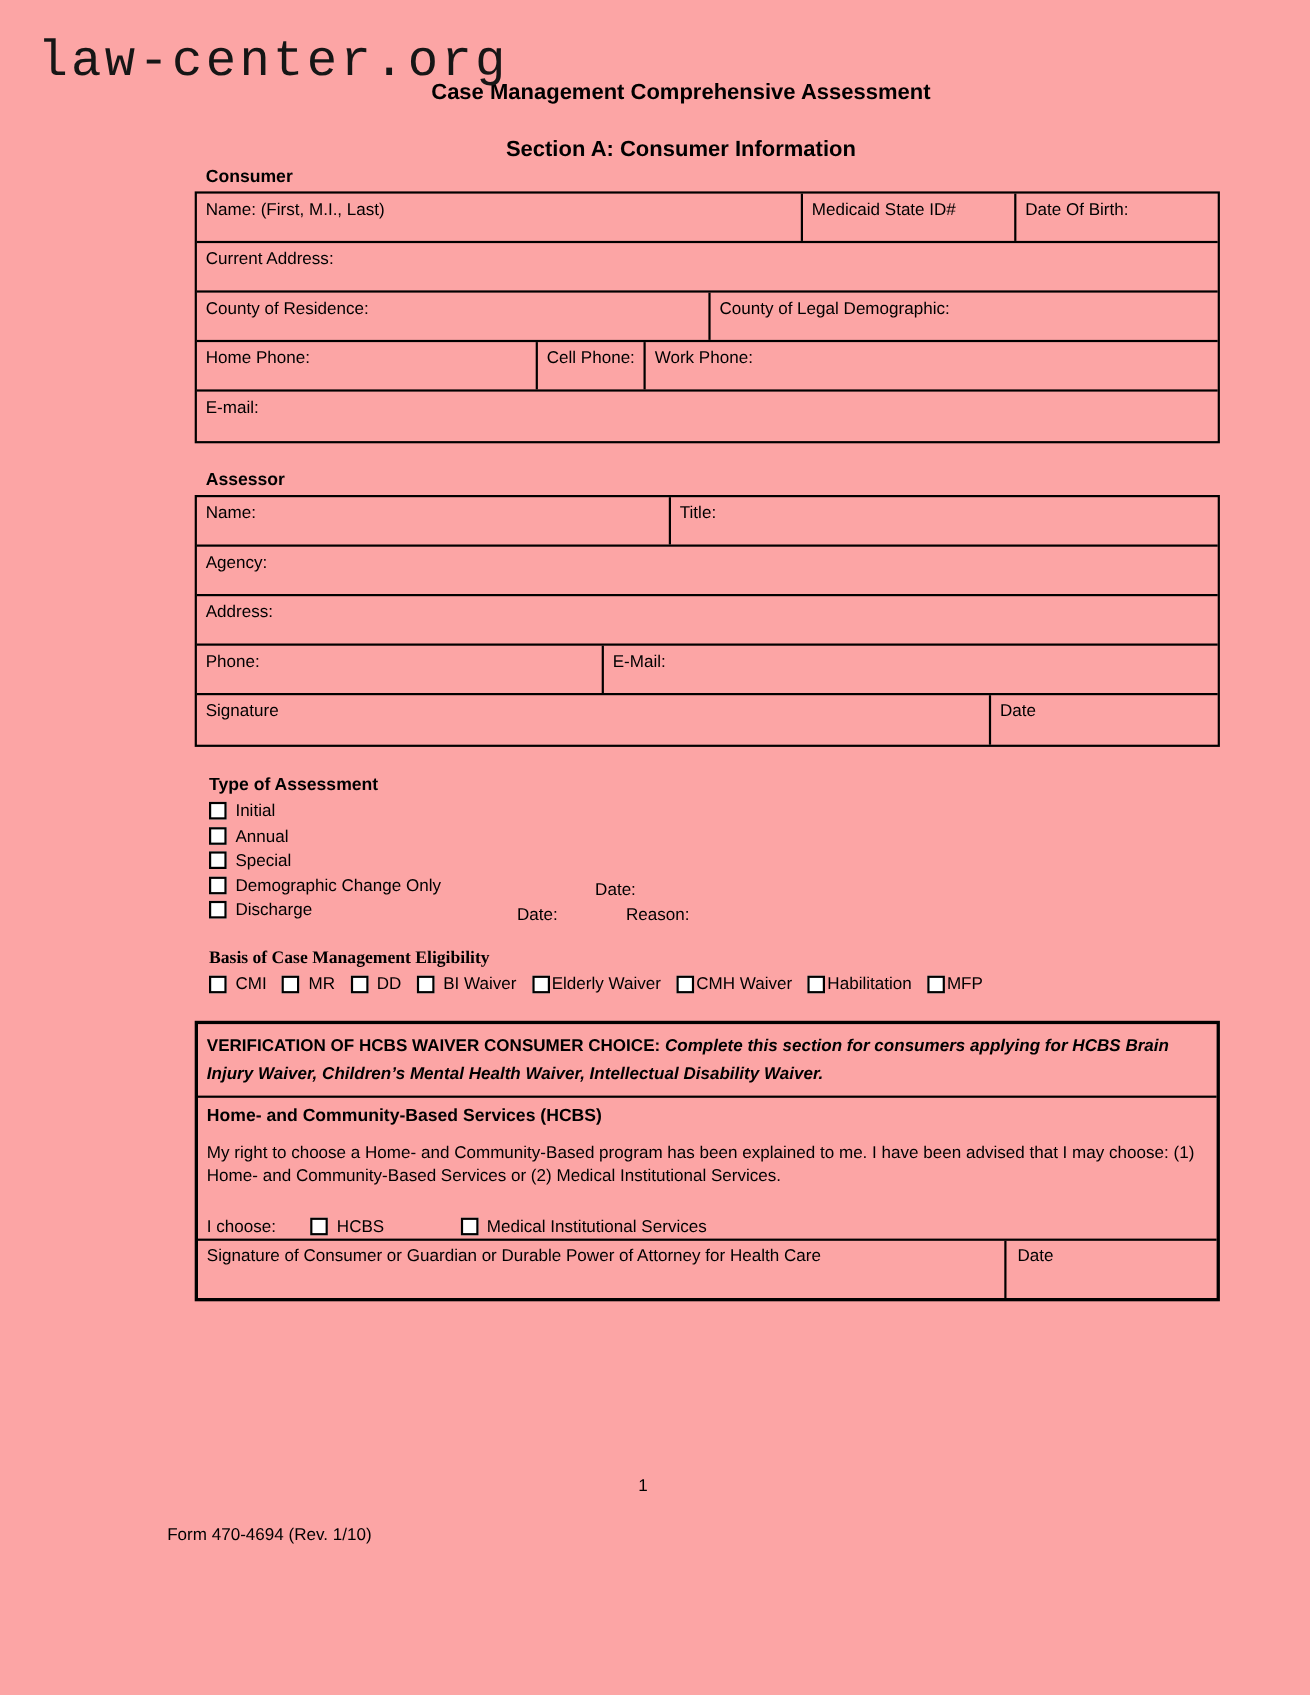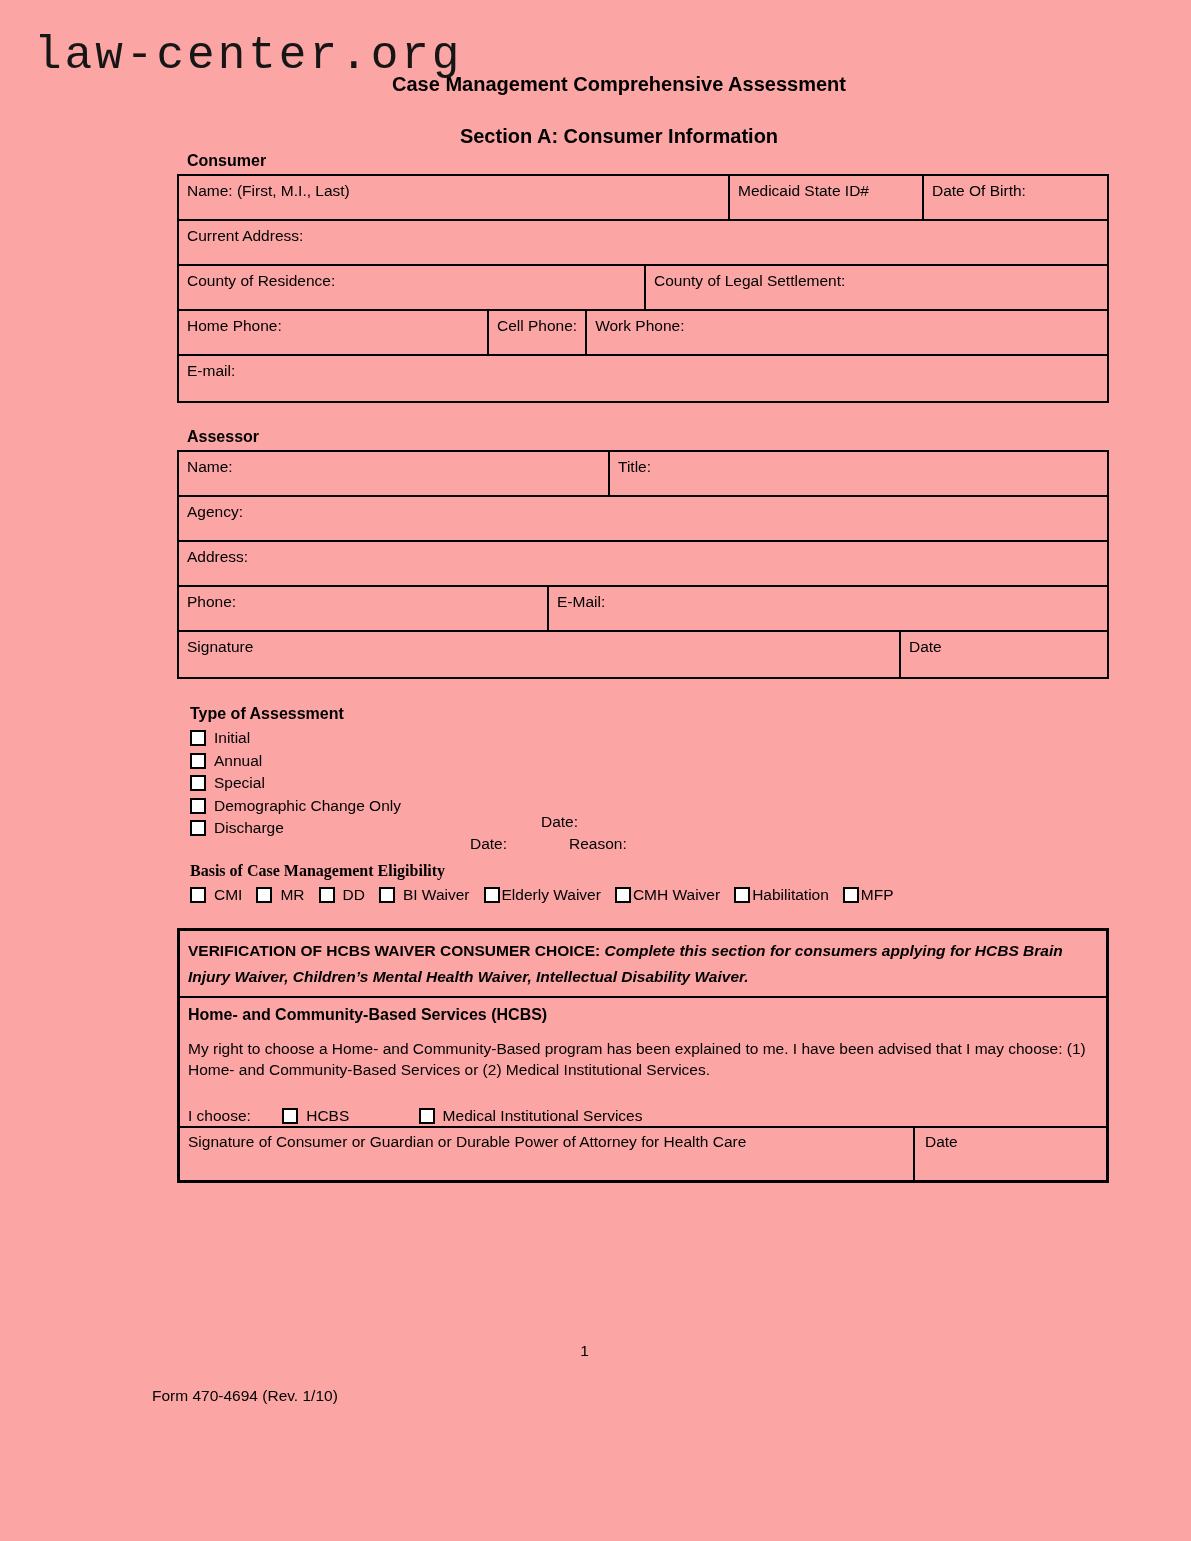--- a/index.html
+++ b/index.html
@@ -57,21 +57,21 @@
     display:inline-block;
     width:16px; height:16px;
     border:2px solid #000;
     background:#fff;
     vertical-align:-3px;
     flex:none;
   }
   .toa-list { margin-top:4px; padding-left:13px; }
   .toa-row { position:relative; height:22.5px; font-size:15.5px; line-height:22px; }
   .toa-row .cb { margin-right:8px; }
-  .abs-label { position:absolute; top:16px; font-size:15.5px; }
+  .abs-label { position:absolute; top:4px; font-size:15.5px; }
   .pos-date-demo { left:351px; }
   .pos-date-dis  { left:280px; }
   .pos-reason-dis{ left:379px; }
   .basis-row {
     margin-top:4px; padding-left:13px;
     display:flex; align-items:center;
     height:22px; font-size:15.5px;
   }
   .basis-item { display:flex; align-items:center; margin-right:14px; white-space:nowrap; }
   .basis-item .cb { margin-right:8px; }
@@ -141,21 +141,21 @@
       <div class="frow">
         <div class="fcell">
           <span>Current Address:</span>
         </div>
       </div>
       <div class="frow">
         <div class="fcell" style="width:467px;">
           <span>County of Residence:</span>
         </div>
         <div class="fcell">
-          <span>County of Legal Settlement:</span>
+          <span>County of Legal Demographic:</span>
         </div>
       </div>
       <div class="frow">
         <div class="fcell" style="width:310px;">
           <span>Home Phone:</span>
         </div>
         <div class="fcell">
           <span>Cell Phone:</span>
         </div>
         <div class="fcell" style="width:310px;">

